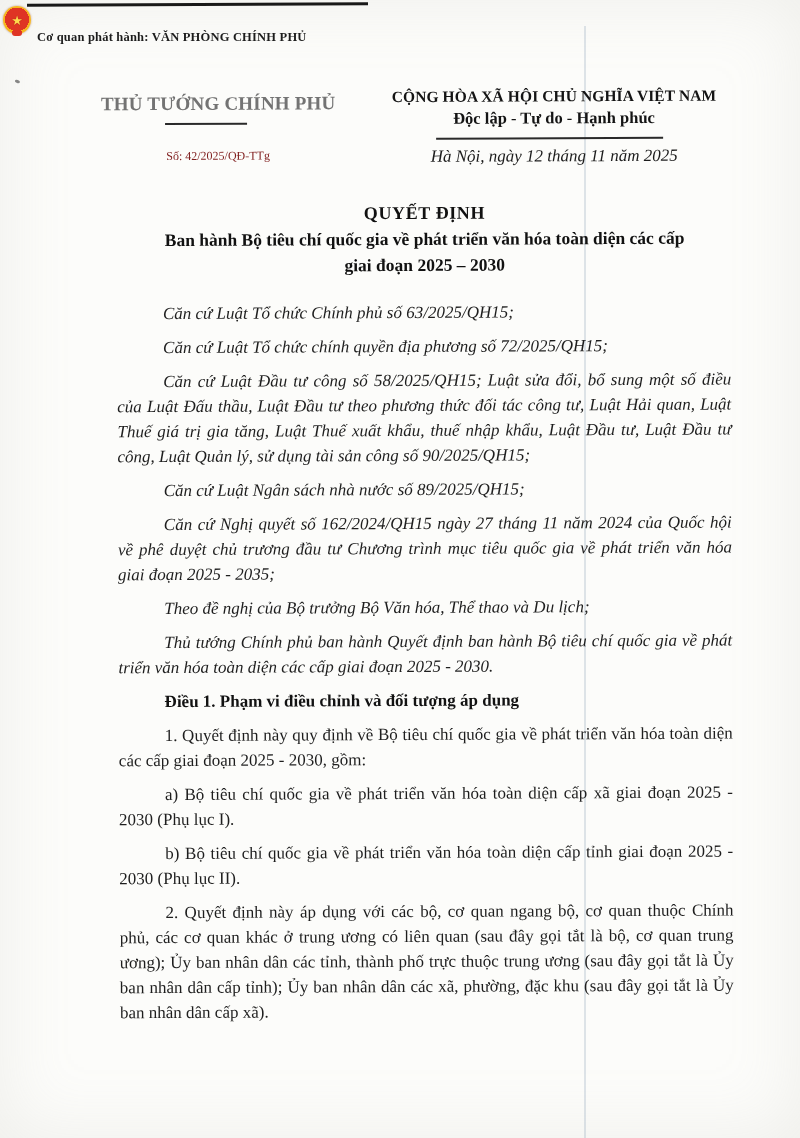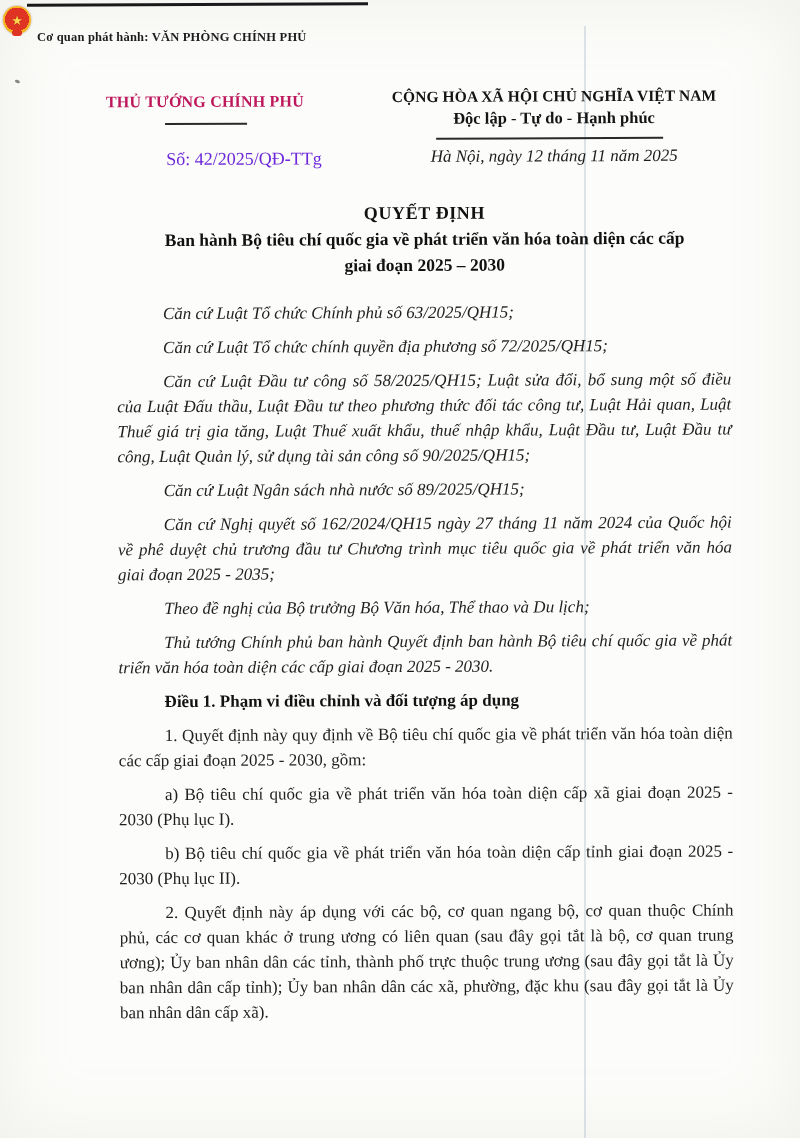--- a/index.html
+++ b/index.html
@@ -44,24 +44,24 @@
     background:rgba(150,168,190,0.30);
   }
   .speck{
     position:absolute;left:15px;top:80px;width:5px;height:2.5px;
     background:#4a4a4a;border-radius:50%;opacity:0.65;transform:rotate(18deg);
   }
   
   .page-inner{position:absolute;left:0;top:0;right:0;bottom:0;transform:rotate(-0.25deg);}
   .issuer{
     position:absolute;left:103px;top:92px;width:208px;text-align:center;
-    font-weight:bold;font-size:16px;letter-spacing:0.2px;color:#be185d;white-space:nowrap;
+    font-weight:bold;font-size:19px;letter-spacing:0.2px;color:#737373;white-space:nowrap;
   }
   .issuer-rule{position:absolute;left:167px;top:122px;width:82px;height:2px;background:#2a2a2a;}
-  .doc-number{position:absolute;left:168px;top:148px;font-size:18px;color:#6d28d9;white-space:nowrap;}
+  .doc-number{position:absolute;left:168px;top:148px;font-size:12px;color:#7f1d1d;white-space:nowrap;}
   .republic{
     position:absolute;left:366px;top:88px;width:380px;text-align:center;
     font-weight:bold;font-size:15.5px;color:#141414;white-space:nowrap;letter-spacing:0.1px;
   }
   .motto{
     position:absolute;left:366px;top:109px;width:380px;text-align:center;
     font-weight:bold;font-size:16.5px;color:#141414;white-space:nowrap;
   }
   .motto-rule{position:absolute;left:438px;top:138px;width:227px;height:2px;background:#2a2a2a;}
   .place-date{

